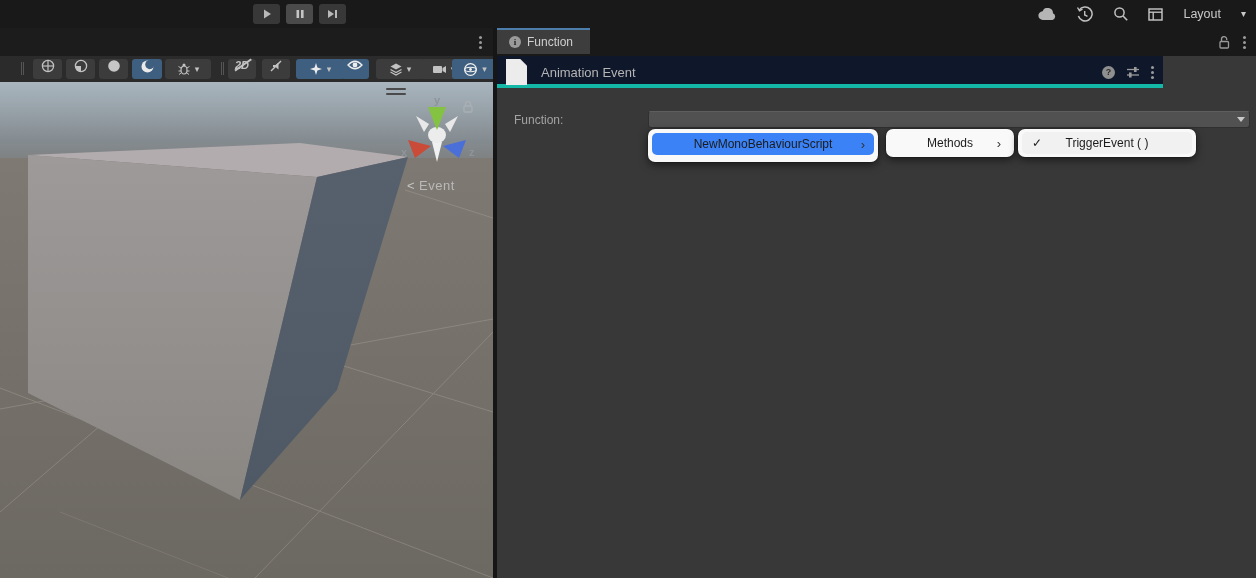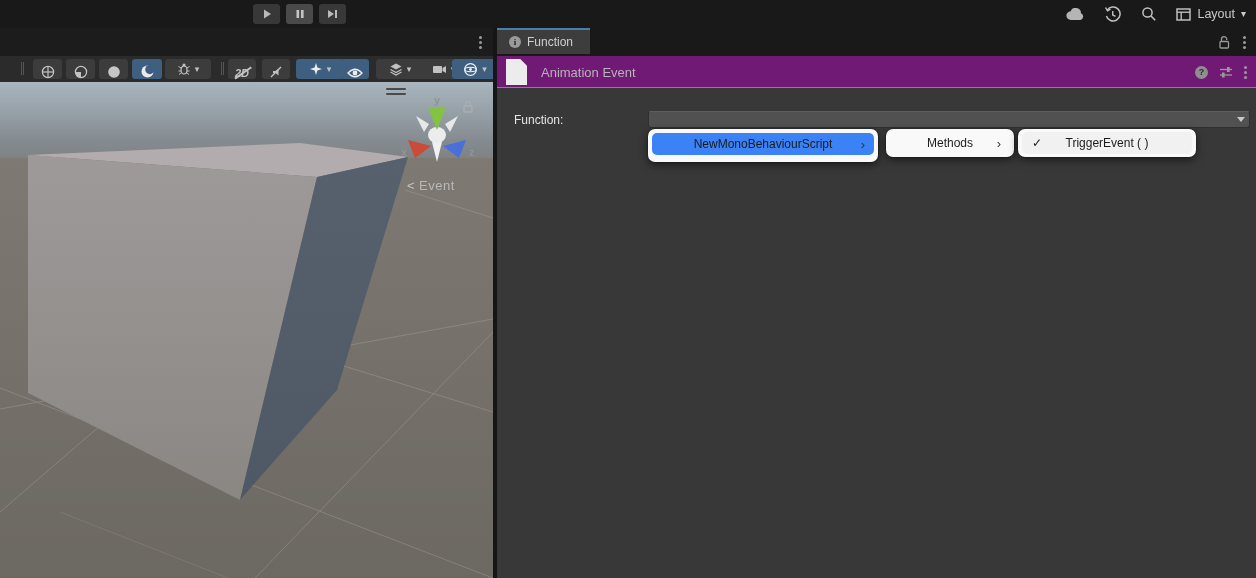--- a/index.html
+++ b/index.html
@@ -8,35 +8,35 @@
     background:#383838;font-family:"Liberation Sans",sans-serif;
     -webkit-font-smoothing:antialiased;user-select:none;
   }
   
   .topbar{position:absolute;left:0;top:0;width:1256px;height:28px;background:#191919;}
   .playgroup{position:absolute;left:253px;top:4px;display:flex;gap:6px;}
   .tbtn{width:27px;height:20px;background:#383838;border-radius:3px;display:flex;align-items:center;justify-content:center;}
   .tbtn.mid{background:#4a4a4a;}
   .topright{position:absolute;right:10px;top:0;height:28px;display:flex;align-items:center;gap:17px;}
   .topicon{display:flex;align-items:center;justify-content:center;width:20px;height:20px;}
-  .layoutbtn{display:flex;align-items:center;gap:6px;color:#c9c9c9;font-size:12.5px;height:20px;}
+  .layoutbtn{display:flex;align-items:center;gap:20px;color:#c9c9c9;font-size:12.5px;height:20px;}
   .caret{font-size:10px;color:#c9c9c9;line-height:1;}
   
   .leftpanel{position:absolute;left:0;top:28px;width:493px;height:550px;}
   .divider{position:absolute;left:493px;top:28px;width:4px;height:550px;background:#161616;}
   .rightpanel{position:absolute;left:497px;top:28px;width:759px;height:550px;background:#383838;}
   
   .ltabbar{position:absolute;left:0;top:0;width:493px;height:28px;background:#1c1c1c;}
   .kebab{position:relative;width:3px;height:3px;border-radius:50%;background:#9a9a9a;
          box-shadow:0 -5px 0 #9a9a9a,0 5px 0 #9a9a9a;}
   .ltab-kebab{position:absolute;right:11px;top:13px;}
   
   .stoolbar{position:absolute;left:0;top:28px;width:493px;height:26px;background:#2b2b2b;}
   .sbtn{position:absolute;top:3px;height:20px;background:#3c3c3c;border-radius:3px;
-        display:flex;align-items:flex-end;justify-content:center;color:#c2c2c2;}
+        display:flex;align-items:flex-start;justify-content:center;color:#c2c2c2;}
   .sbtn.sel{background:var(--btn-selected,#3e5f80);}
   .handle{position:absolute;top:6px;width:1px;height:13px;border-left:1px solid #555;border-right:1px solid #555;}
   .dd-arrow{font-size:9px;color:#c2c2c2;line-height:1;}
   .split{display:flex;align-items:center;gap:4px;padding:0 4px;}
   .icon2d{font-style:italic;font-size:11px;font-weight:bold;color:#c2c2c2;position:relative;}
   .icon2d:after{content:"";position:absolute;left:-2px;top:5px;width:20px;height:1.5px;background:#c2c2c2;transform:rotate(-35deg);}
   
   .sceneview{position:absolute;left:0;top:54px;width:493px;height:496px;overflow:hidden;}
   .overlay-handle{position:absolute;left:386px;top:6px;width:20px;}
   .overlay-handle div{height:2px;background:#4a4a4a;margin-bottom:3px;border-radius:1px;}
@@ -46,30 +46,30 @@
   .gizmo text{font-weight:bold;font-size:11px;fill:#8e9499;}
   .scenelock{position:absolute;left:462px;top:18px;}
   
   .rtabbar{position:absolute;left:0;top:0;width:759px;height:28px;background:#191919;}
   .rtab{position:absolute;left:0;top:0;height:26px;width:93px;background:#3d3d3d;
         border-top:2px solid var(--accent,#4c7dab);display:flex;align-items:center;gap:6px;padding-left:12px;box-sizing:border-box;}
   .infoicon{width:12px;height:12px;border-radius:50%;background:#9a9a9a;color:#222;
             font-size:9px;font-weight:bold;display:flex;align-items:center;justify-content:center;font-family:"Liberation Serif",serif;}
   .rtab-label{color:#cfcfcf;font-size:12px;}
   .rtab-icons{position:absolute;right:10px;top:7px;display:flex;align-items:center;gap:13px;}
-  .insp-header{position:absolute;left:0;top:28px;width:759px;height:32px;background:#701a75;border-bottom:1px solid #14b8a6;box-sizing:border-box;}
+  .insp-header{position:absolute;left:0;top:28px;width:666px;height:32px;background:#0f172a;border-bottom:4px solid #14b8a6;box-sizing:border-box;}
   .docicon{position:absolute;left:9px;top:3px;width:21px;height:26px;background:#ececec;
            clip-path:polygon(0 0,68% 0,100% 26%,100% 100%,0 100%);}
   .docicon:after{content:"";position:absolute;right:0;top:0;border-style:solid;border-width:0 7px 7px 0;border-color:transparent #bdbdbd transparent transparent;}
   .insp-title{position:absolute;left:44px;top:0;height:32px;display:flex;align-items:center;color:#b5b5b5;font-size:13px;}
   .hdr-icons{position:absolute;right:9px;top:0;height:32px;display:flex;align-items:center;gap:11px;}
   .helpicon{width:13px;height:13px;border-radius:50%;background:#8f8f8f;color:#2a2a2a;font-size:9px;font-weight:bold;
             display:flex;align-items:center;justify-content:center;}
   .insp-body{position:absolute;left:0;top:60px;width:759px;height:490px;background:#383838;}
-  .func-label{position:absolute;left:17px;top:25px;font-size:12px;color:#e5e5e5;}
+  .func-label{position:absolute;left:17px;top:25px;font-size:12px;color:#a3a3a3;}
   .func-field{position:absolute;left:151px;top:23px;width:602px;height:17px;background:#515151;
               border:1px solid #303030;border-top-color:#5e5e5e;border-radius:3px;box-sizing:border-box;
               display:flex;align-items:center;color:#e2e2e2;font-size:12px;padding:0 16px 0 5px;}
   .func-caret{position:absolute;right:4px;top:5px;width:0;height:0;border-left:4px solid transparent;
               border-right:4px solid transparent;border-top:5px solid #c8c8c8;}
   
   .popup{position:absolute;background:#f9f9f9;border-radius:7px;box-shadow:0 3px 8px rgba(0,0,0,.55),0 0 0 1px rgba(0,0,0,.15);z-index:50;box-sizing:border-box;}
   .popup .item{height:22px;border-radius:5px;display:flex;align-items:center;justify-content:center;
                position:relative;color:#1b1b1b;font-size:12px;}
   .popup1{left:648px;top:129px;width:230px;height:33px;padding:4px 4px 7px;}

